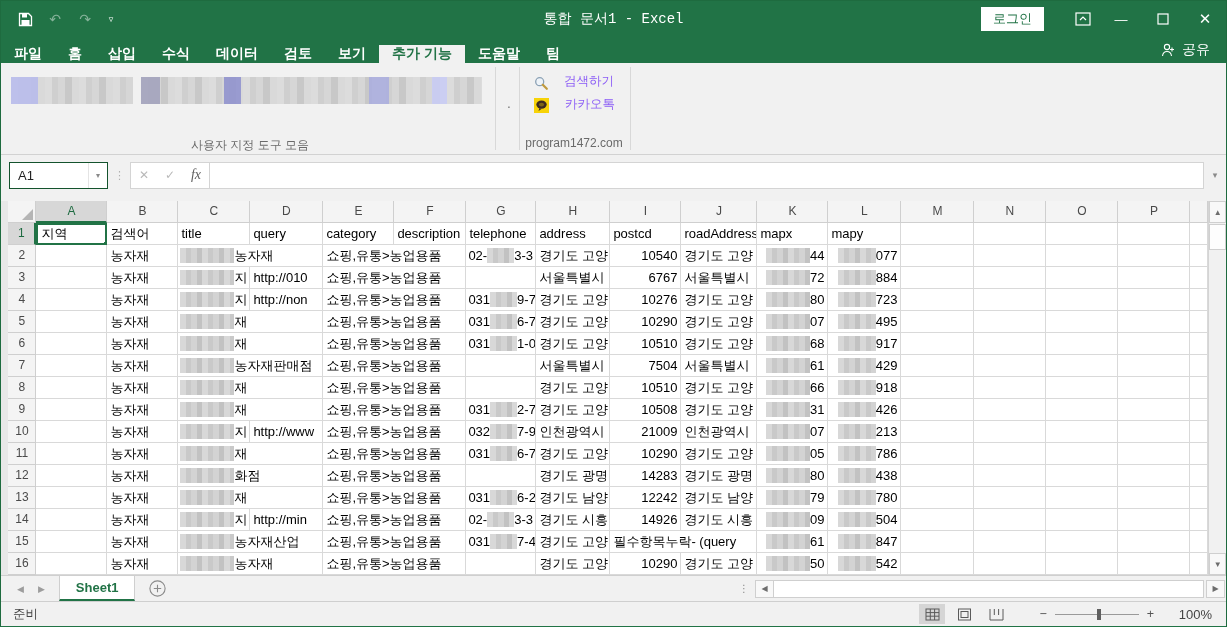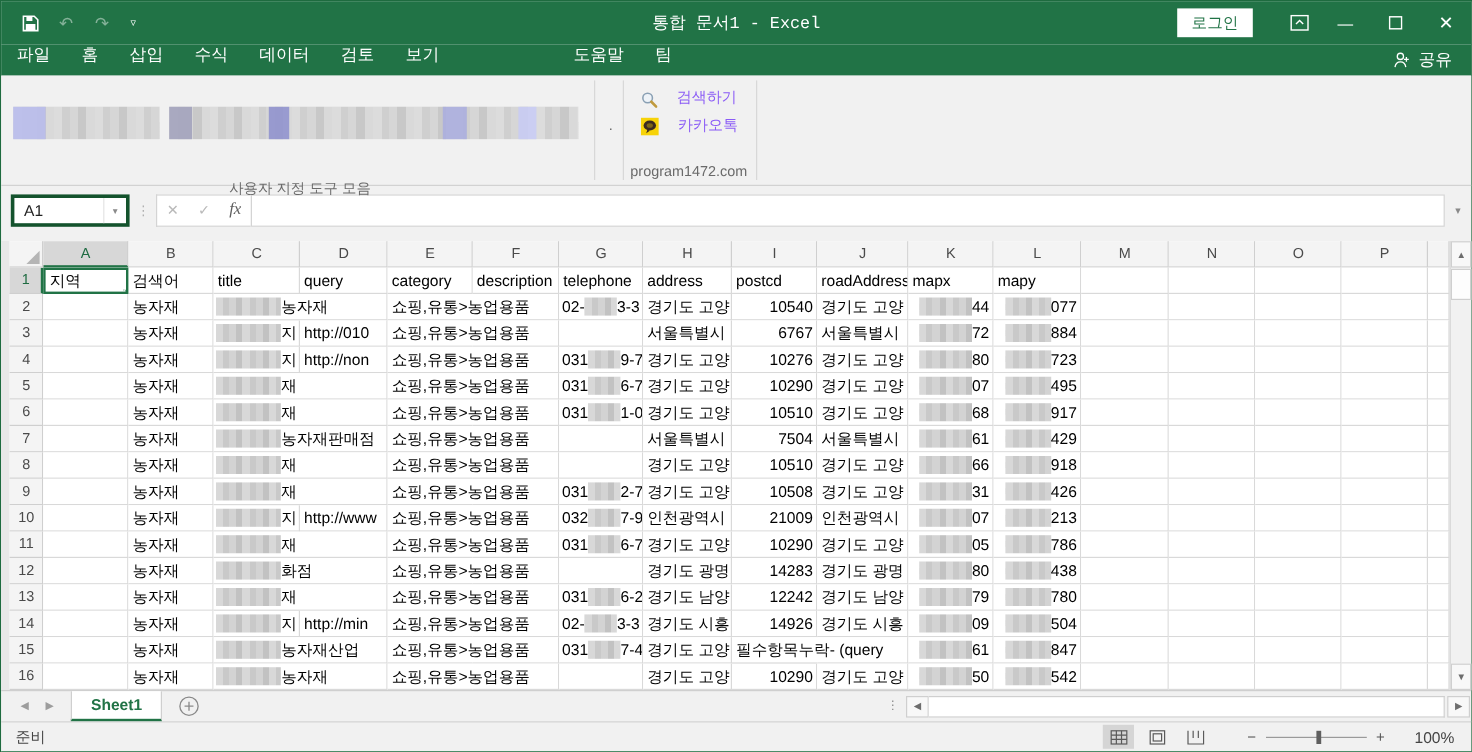--- a/index.html
+++ b/index.html
@@ -22,38 +22,38 @@
 
   
   .tabbar { height:26px; background:#217346; display:flex; align-items:stretch; color:#fff; font-size:14px; flex:0 0 auto; }
   .rtab { padding:0 13px; display:flex; align-items:center; cursor:pointer; white-space:nowrap; }
   .rtab.active { background:#f1f1f1; color:#217346;margin-top:44px; }
   .tellme { display:flex; align-items:center; gap:7px; margin-left:28px; white-space:nowrap; }
   .share { margin-left:auto; display:flex; align-items:center; gap:6px; padding:0 16px; white-space:nowrap; }
 
   
   .ribbon { height:92px; background:#f1f1f1; border-bottom:1px solid #d2d2d2; position:relative; flex:0 0 auto; }
-  .rgroup1 { position:absolute; left:8px; top:16px; width:482px; height:100%; }
+  .rgroup1 { position:absolute; left:8px; top:4px; width:482px; height:100%; }
   .blurstrip { position:absolute; left:2px; top:10px; height:27px; width:472px; }
   .pxb-seg { position:absolute; top:0; height:100%;
      background-image:
        repeating-linear-gradient(90deg,#dcdcdc 0 7px,#cfcfcf 7px 13px,#d6d6d6 13px 20px,#c8c8c8 20px 27px,#d9d9d9 27px 34px),
        repeating-linear-gradient(180deg,rgba(255,255,255,.35) 0 13px,rgba(110,110,110,.10) 13px 27px); }
   .pxb-purple { position:absolute; top:0; height:100%; opacity:.9; }
   .grp-label { position:absolute; bottom:4px; width:100%; text-align:center; font-size:12px; color:#6a6a6a; white-space:nowrap; }
   .rsep { position:absolute; top:4px; bottom:4px; width:1px; background:#d8d8d8; }
   .minigroup { position:absolute; left:498px; top:0; width:20px; height:100%; }
   .minigroup .dot { position:absolute; top:34px; width:100%; text-align:center; color:#666; font-size:12px; }
   .rgroup2 { position:absolute; left:519px; top:0; width:108px; height:100%; }
   .addin-btn { display:flex; align-items:flex-end; gap:16px; font-size:12.5px; color:#8b5cf6; margin:4px 0 0 14px; height:19px; cursor:pointer; white-space:nowrap; }
   .rgroup2 .grp-label { font-size:12px; }
 
   
   .fbar { height:46px; background:#f1f1f1; display:flex; align-items:center; padding:0 0 6px 8px; flex:0 0 auto; }
-  .namebox { width:99px; height:27px; background:#fff; border:3px solid #14532d; display:flex; align-items:center; font-size:13px; color:#222; padding-left:8px;justify-content:center; }
+  .namebox { width:99px; height:27px; background:#fff; border:1px solid #14532d; display:flex; align-items:center; font-size:13px; color:#222; padding-left:8px;justify-content:center; }
   .namebox .arrow { margin-left:auto; color:#8a8a8a; font-size:8px; padding:0 7px; border-left:1px solid #e4e4e4; align-self:stretch; display:flex; align-items:center; }
   .fgrip { color:#b0b0b0; font-size:11px; padding:0 6px; letter-spacing:-1px; }
   .fbtns { height:27px; background:#fff; border:1px solid #d4d4d4; border-right:none; display:flex; align-items:center; }
   .fbtn { width:26px; text-align:center; font-size:12px; color:#b9b9b9; }
   .fbtn.fx { color:#5f5f5f; font-family:"Liberation Serif",serif; font-style:italic; font-size:14px; }
   .finput { flex:1; height:27px; background:#fff; border:1px solid #d4d4d4; }
   .fexpand { width:22px; height:27px; display:flex; align-items:center; justify-content:center; color:#8a8a8a; font-size:9px; }
 
   
   .gridwrap { height:374px; background:#e8e8e8; display:flex; flex:0 0 auto; }
@@ -138,21 +138,21 @@
       <div class="caption-btn">
         <svg width="12" height="12" viewBox="0 0 12 12">
             <rect x="1" y="1" width="10" height="10" fill="none" stroke="#fff" stroke-width="1.2"></rect>
           </svg>
       </div>
       <div class="caption-btn close">✕</div>
     </div>
   </div>
 
   <div class="tabbar">
-    <div style="display:flex;align-items:flex-start;">
+    <div style="display:flex;align-items:flex-end;font-weight:bold;">
         <div class="rtab">파일</div>
         <div class="rtab">홈</div>
         <div class="rtab">삽입</div>
         <div class="rtab">수식</div>
         <div class="rtab">데이터</div>
         <div class="rtab">검토</div>
         <div class="rtab">보기</div>
         <div class="rtab active">추가 기능</div>
         <div class="rtab">도움말</div>
         <div class="rtab">팀</div>

